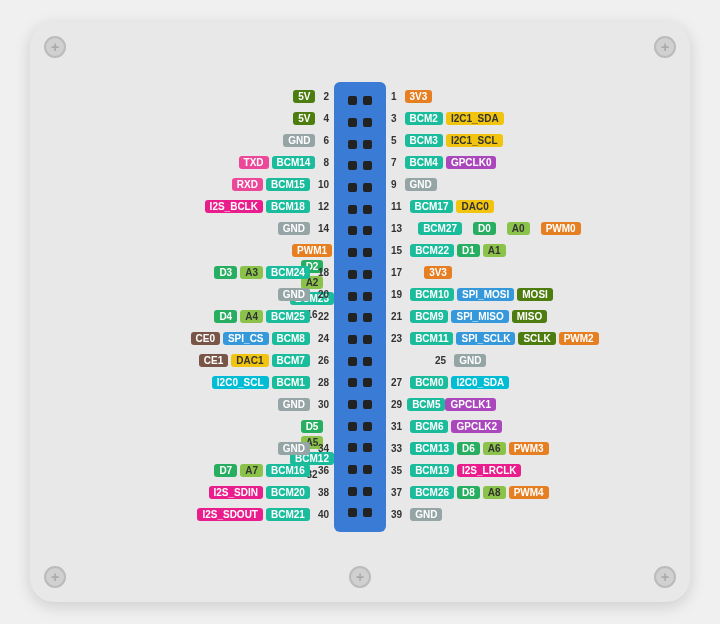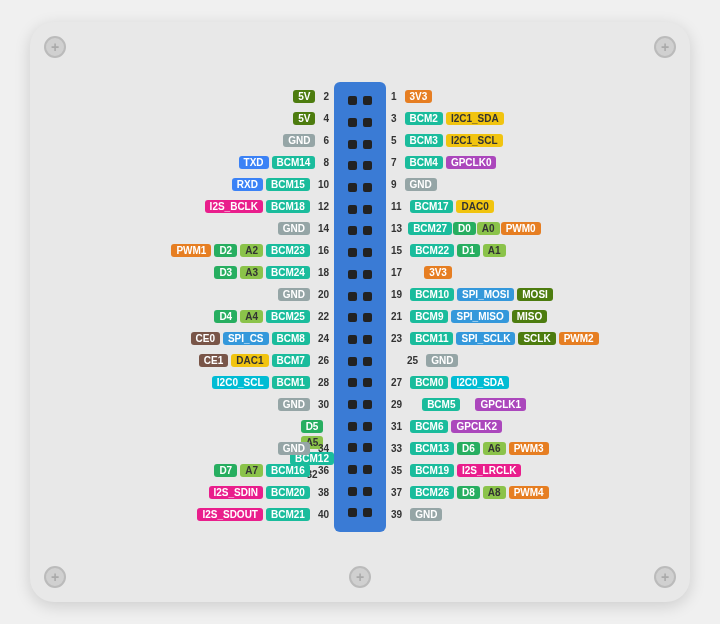--- a/index.html
+++ b/index.html
@@ -88,21 +88,21 @@
       border-radius: 3px;
       background: transparent;
       font-size: 10px;
       font-weight: bold;
       color: #333;
       white-space: nowrap;
     }
     
     .red { background: #4d7c0f; }
     .gray { background: #95a5a6; }
-    .purple { background: #3b82f6; }
+    .purple { background: #ec4899; }
     .teal { background: #1abc9c; }
     .blue { background: #3498db; }
     .yellow { background: #f1c40f; color: #333 !important; }
     .orange { background: #e67e22; }
     .green { background: #27ae60; }
     .pink { background: #e91e8c; }
     .lime { background: #8bc34a; color: #333 !important; }
     .brown { background: #795548; }
     .cyan { background: #00bcd4; }
     .magenta { background: #ab47bc; }
@@ -225,21 +225,21 @@
       </div>
       <div style="position: absolute; right: 356px; top: 178px; display: flex; align-items: center; gap: 3px;">
         <span class="badge pink">I2S_BCLK</span>
         <span class="badge teal">BCM18</span>
         <span class="num-badge">12</span>
       </div>
       <div style="position: absolute; right: 356px; top: 200px; display: flex; align-items: center; gap: 3px;">
         <span class="badge gray">GND</span>
         <span class="num-badge">14</span>
       </div>
-      <div style="position: absolute; right: 356px; top: 222px; display: flex; align-items: center; gap: 3px;">
+      <div style="position: absolute; right: 356px; top: 222px; display: flex; align-items: center; gap: 3px; flex-direction: column;">
         <span class="badge orange">PWM1</span>
         <span class="badge green">D2</span>
         <span class="badge lime">A2</span>
         <span class="badge teal">BCM23</span>
         <span class="num-badge">16</span>
       </div>
       <div style="position: absolute; right: 356px; top: 244px; display: flex; align-items: center; gap: 3px;">
         <span class="badge green">D3</span>
         <span class="badge lime">A3</span>
         <span class="badge teal">BCM24</span>
@@ -326,21 +326,21 @@
       </div>
       <div style="position: absolute; left: 356px; top: 156px; display: flex; align-items: center; gap: 3px;">
         <span class="num-badge">9</span>
         <span class="badge gray">GND</span>
       </div>
       <div style="position: absolute; left: 356px; top: 178px; display: flex; align-items: center; gap: 3px;">
         <span class="num-badge">11</span>
         <span class="badge teal">BCM17</span>
         <span class="badge yellow">DAC0</span>
       </div>
-      <div style="position: absolute; left: 356px; top: 200px; display: flex; align-items: center; gap: 1px;">
+      <div style="position: absolute; left: 356px; top: 200px; display: flex; align-items: center; gap: 11px;">
         <span class="num-badge">13</span>
         <span class="badge teal">BCM27</span>
         <span class="badge green">D0</span>
         <span class="badge lime">A0</span>
         <span class="badge orange">PWM0</span>
       </div>
       <div style="position: absolute; left: 356px; top: 222px; display: flex; align-items: center; gap: 3px;">
         <span class="num-badge">15</span>
         <span class="badge teal">BCM22</span>
         <span class="badge green">D1</span>
@@ -362,30 +362,30 @@
         <span class="badge blue">SPI_MISO</span>
         <span class="badge red">MISO</span>
       </div>
       <div style="position: absolute; left: 356px; top: 310px; display: flex; align-items: center; gap: 3px;">
         <span class="num-badge">23</span>
         <span class="badge teal">BCM11</span>
         <span class="badge blue">SPI_SCLK</span>
         <span class="badge red">SCLK</span>
         <span class="badge orange">PWM2</span>
       </div>
-      <div style="position: absolute; left: 372px; top: 332px; display: flex; align-items: flex-end; gap: 3px;">
+      <div style="position: absolute; left: 356px; top: 332px; display: flex; align-items: flex-end; gap: 3px; padding-left: 44px;">
         <span class="num-badge">25</span>
         <span class="badge gray">GND</span>
       </div>
       <div style="position: absolute; left: 356px; top: 354px; display: flex; align-items: center; gap: 3px;">
         <span class="num-badge">27</span>
         <span class="badge teal">BCM0</span>
         <span class="badge cyan">I2C0_SDA</span>
       </div>
-      <div style="position: absolute; left: 356px; top: 376px; display: flex; align-items: center; gap: 15px;">
+      <div style="position: absolute; left: 356px; top: 376px; display: flex; align-items: center; gap: 0;">
         <span class="num-badge">29</span>
         <span class="badge teal">BCM5</span>
         <span class="badge magenta">GPCLK1</span>
       </div>
       <div style="position: absolute; left: 356px; top: 398px; display: flex; align-items: center; gap: 3px;">
         <span class="num-badge">31</span>
         <span class="badge teal">BCM6</span>
         <span class="badge magenta">GPCLK2</span>
       </div>
       <div style="position: absolute; left: 356px; top: 420px; display: flex; align-items: center; gap: 3px;">

